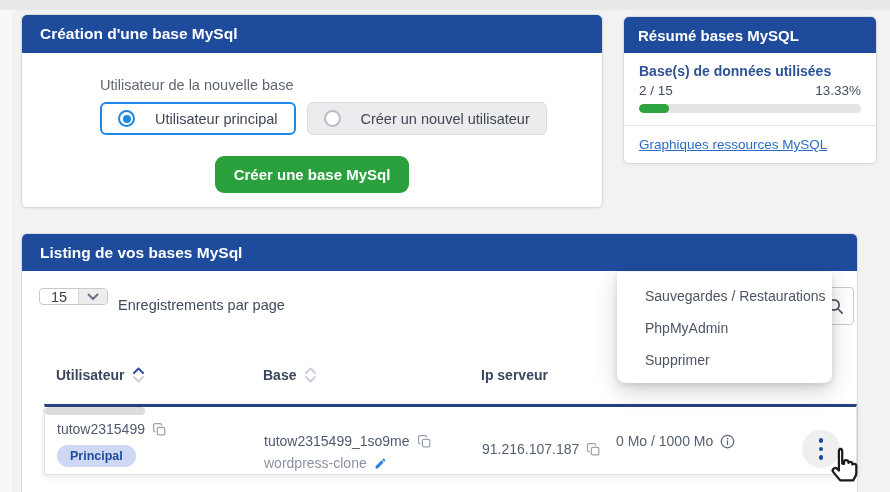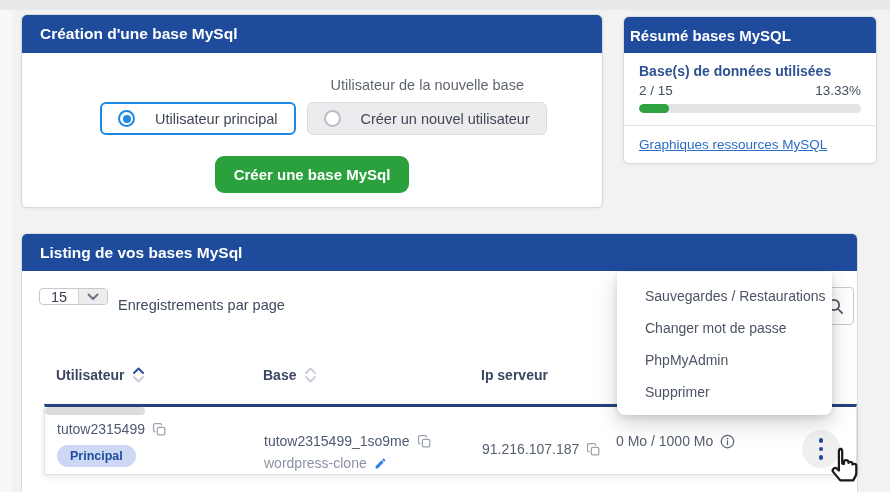--- a/index.html
+++ b/index.html
@@ -24,21 +24,21 @@
     border-radius:5px 5px 0 0;
     font-weight:bold; font-size:15.5px;
     display:flex; align-items:center;
     padding:0 18px;
   }
 
   
   #card-creation { left:21px; top:14px; width:582px; height:194px; }
   #card-creation .card-header { height:38px; }
   #card-creation .body { padding-top:24px; display:flex; flex-direction:column; align-items:center; }
-  .form-col { width:424px;text-align:right; }
+  .form-col { width:424px; }
   .field-label { font-size:14.5px; color:#5f6672; margin-bottom:9px; }
   .radio-row { display:flex; gap:11px; }
   .radio-box {
     display:flex; align-items:center; gap:20px;
     height:33px; padding:0 16px; border-radius:6px;
     font-size:14.5px; color:#3f4654; cursor:pointer; white-space:nowrap;
   }
   .radio-box.selected { background:#fff; border:2px solid #1e88e5; }
   .radio-box.unselected { background:#ececee; border:1px solid #dcdcde; }
   .radio-dot {
@@ -53,21 +53,21 @@
   .btn-green {
     margin-top:21px;
     background:#2aa13c; color:#fff;
     border:none; border-radius:9px;
     font-family:inherit; font-weight:bold; font-size:15px;
     padding:10px 19px; cursor:pointer;
   }
 
   
   #card-summary { left:623px; top:16px; width:254px; height:148px; }
-  #card-summary .card-header { height:36px; font-size:15px; padding:0 6px; }
+  #card-summary .card-header { height:36px; font-size:15px; padding:0 14px; }
   #card-summary .body { padding:10px 15px 0 15px; }
   .usage-title { color:#2d5294; font-weight:bold; font-size:14px; }
   .usage-row { display:flex; justify-content:space-between; font-size:13.5px; color:#434e5e; margin-top:4px; }
   .progress { height:9px; border-radius:5px; background:#e4e4e6; margin-top:6px; overflow:hidden; }
   .progress .fill { height:100%; background:#2ea440; border-radius:5px; }
   .summary-divider { border-top:1px solid #e4e4e6; margin:12px -15px 0 -15px; }
   .summary-link { display:inline-block; margin-top:11px; color:#2c6cc4; font-size:13.5px; text-decoration:underline; cursor:pointer; }
 
   
   #card-listing { left:21px; top:233px; width:837px; height:259px; border-radius:6px 6px 0 0; border-bottom:none; box-shadow:none; }
@@ -286,21 +286,20 @@
     <div class="dots-btn">
       <i></i>
         <i></i>
         <i></i>
     </div>
   </div>
 </div>
 
 <div class="context-menu">
   <div class="menu-item">Sauvegardes / Restaurations</div>
-  <div class="menu-item">Changer mot de passe</div>
   <div class="menu-item">PhpMyAdmin</div>
   <div class="menu-item">Supprimer</div>
 </div>
 
 <div class="cursor-hand">
   <svg width="36" height="42" viewBox="0 0 24 28">
     <path d="M9.2 2.6 c0.9 0 1.6 0.7 1.6 1.6 v8.2 l1.2 0.2 v-1.2 c0-0.8 0.7-1.4 1.5-1.4 0.7 0 1.3 0.5 1.4 1.2 l0.1 0.7 c0.2-0.4 0.7-0.7 1.2-0.7 0.7 0 1.3 0.5 1.4 1.2 l0.1 0.6 c0.2-0.3 0.6-0.5 1.1-0.5 0.8 0 1.4 0.6 1.4 1.4 v4.6 c0 0.9-0.2 1.7-0.6 2.4 l-1.5 2.7 h-8.6 l-4.6-5.5 c-0.6-0.7-0.5-1.8 0.2-2.4 0.7-0.5 1.6-0.5 2.2 0.1 l1.3 1.2 V4.2 c0-0.9 0.7-1.6 1.6-1.6 z" fill="#ffffff" stroke="#1a1a1a" stroke-width="1.5" stroke-linejoin="round"></path>
   </svg>
 </div>
 

